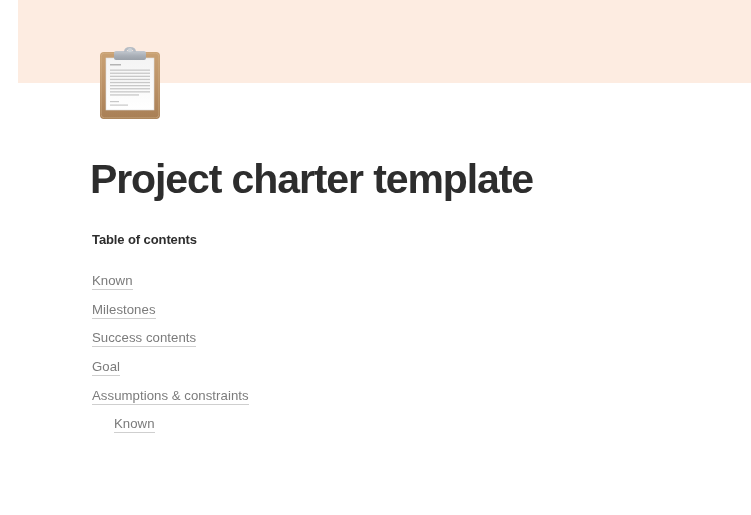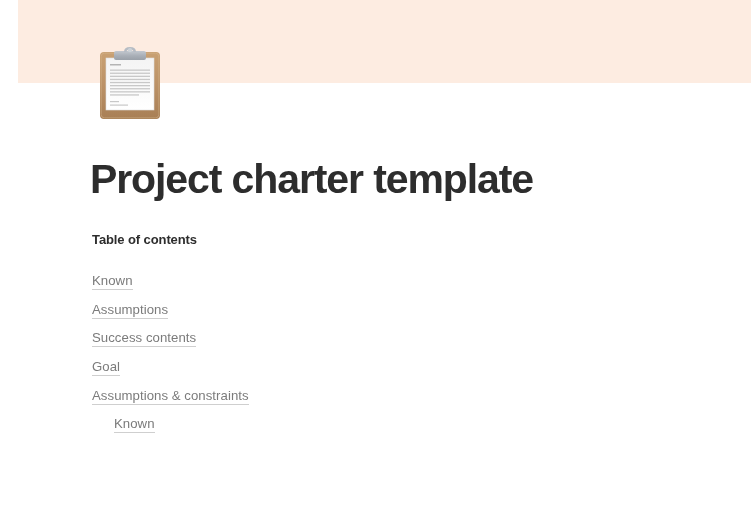--- a/index.html
+++ b/index.html
@@ -154,21 +154,21 @@
       </g>
     </svg>
   </div>
 
   <h1 class="page-title">Project charter template</h1>
 
   <nav class="toc">
     <div class="toc-heading">Table of contents</div>
     <ul class="toc-list">
         <li class="toc-item level-1"><a class="toc-link" href="#">Known</a></li>
-        <li class="toc-item level-1"><a class="toc-link" href="#">Assumptions</a></li>
+        <li class="toc-item level-1"><a class="toc-link" href="#">Milestones</a></li>
         <li class="toc-item level-1"><a class="toc-link" href="#">Success contents</a></li>
         <li class="toc-item level-1"><a class="toc-link" href="#">Goal</a></li>
         <li class="toc-item level-1"><a class="toc-link" href="#">Assumptions &amp; constraints</a></li>
         <li class="toc-item level-2"><a class="toc-link" href="#">Known</a></li>
       </ul>
   </nav>
 
 </div>
 
 </body></html>

